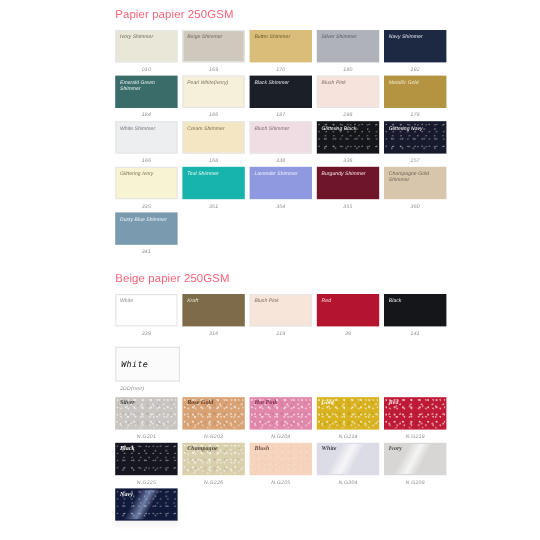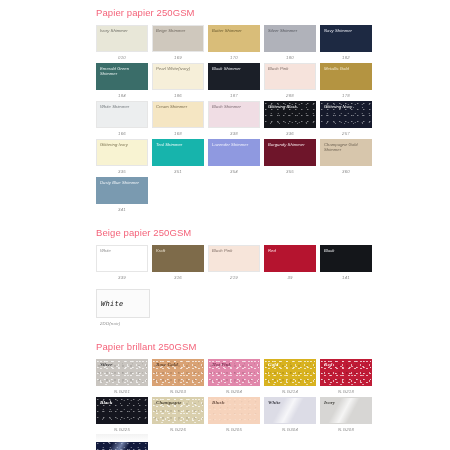--- a/index.html
+++ b/index.html
@@ -270,21 +270,20 @@
         <div class="row">
           <div class="cell">
             <div class="white-box">
               <span>White</span>
             </div>
             <div class="code" style="color: rgb(141, 141, 141); text-align: left; padding-left: 4px;">2DD(noir)</div>
           </div>
         </div>
       </div>
       <div class="section sec-glitter">
-        <div class="section-title">Papier brillant 250GSM</div>
         <div class="row">
           <div class="cell">
             <div class="swatch b-none" style="background: rgb(201, 197, 192);">
               <span class="tex g1"></span>
               <span class="lbl" style="color: rgb(58, 58, 58); font-family: &quot;Liberation Serif&quot;, &quot;DejaVu Serif&quot;, serif; font-weight: 700; font-size: 5px;">Silver</span>
             </div>
             <div class="code" style="color: rgb(141, 141, 141);">N.G201</div>
           </div>
           <div class="cell">
             <div class="swatch b-none" style="background: rgb(217, 162, 116);">

